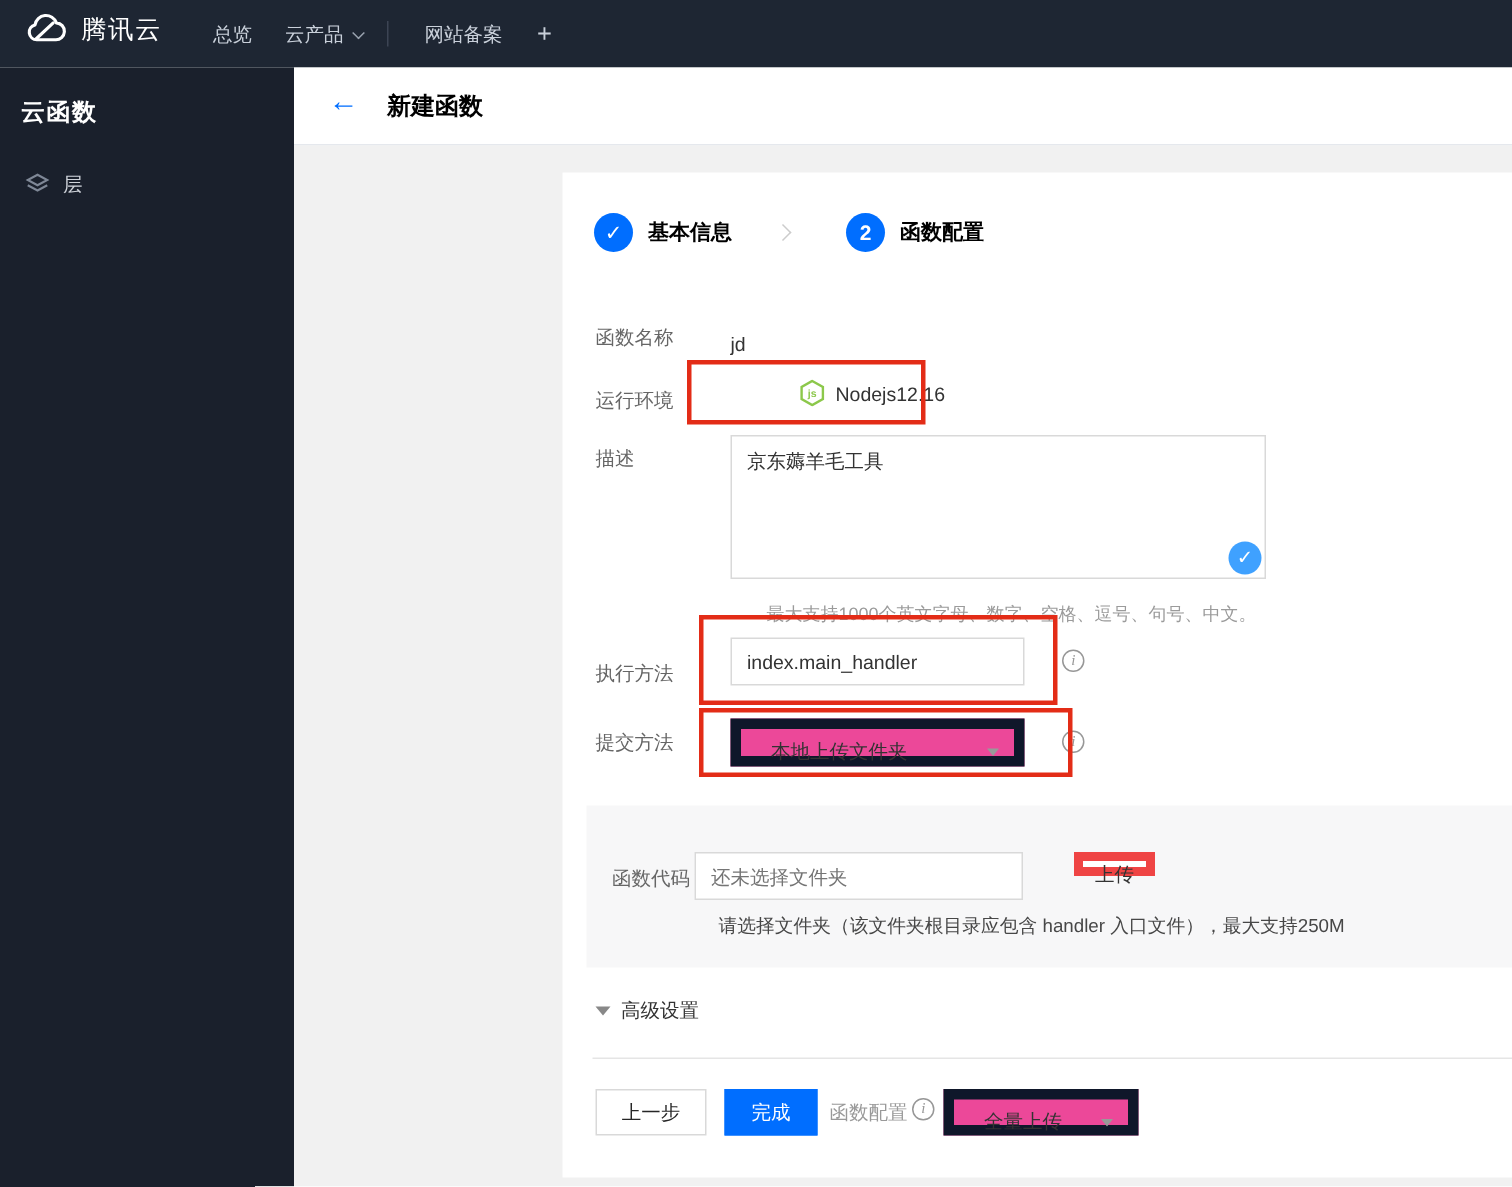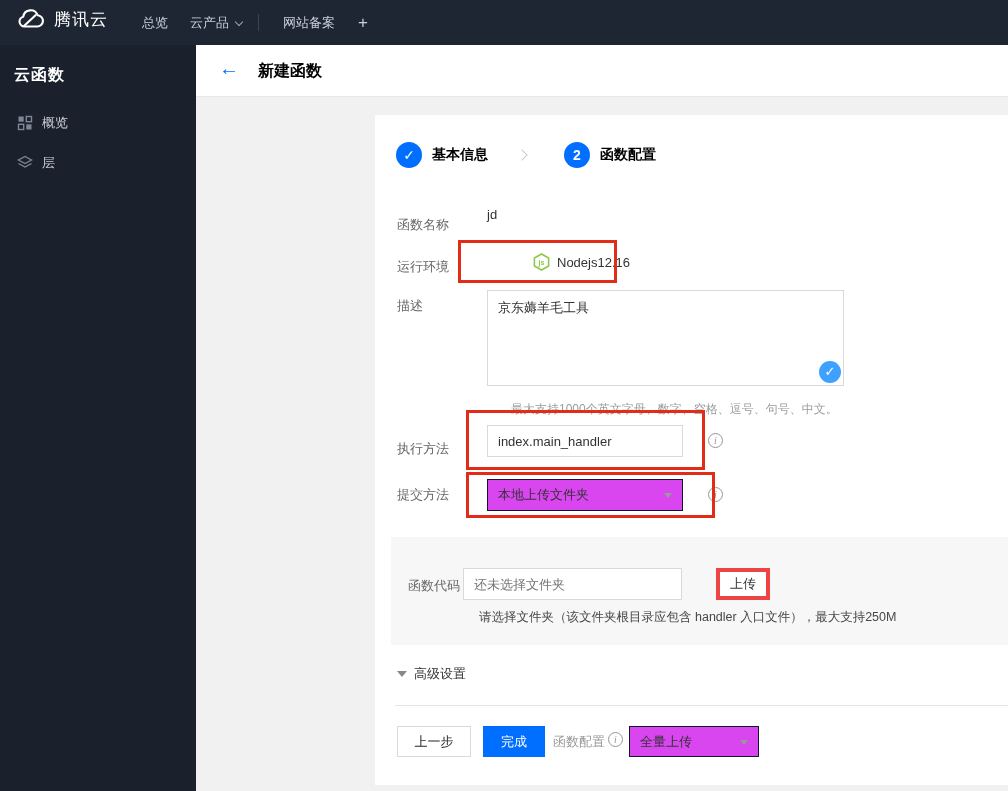--- a/index.html
+++ b/index.html
@@ -35,31 +35,31 @@
   
   .steps { position:absolute; left:21px; top:27px; display:flex; align-items:center; }
   .step-circle { width:26px; height:26px; border-radius:50%; background:#006eff; color:#fff; display:flex; align-items:center; justify-content:center; font-size:14px; font-weight:bold; }
   .step-label { margin-left:10px; font-size:14px; font-weight:bold; color:#000; }
   .step-sep { display:inline-block; width:8px; height:8px; border-top:1.5px solid #ccc; border-right:1.5px solid #ccc; transform:rotate(45deg); margin:0 38px 0 30px; }
 
   
   .f-label { position:absolute; left:22px; font-size:13px; color:#666; }
   .f-value { position:absolute; font-size:13px; color:#333; }
   .input-box { position:absolute; height:32px; border:1px solid #d9d9d9; background:#fff; font-size:13px; color:#333; padding:0 10px; width:196px; font-family:"Liberation Sans","DejaVu Sans",sans-serif; }
-  .select-box { position:absolute; height:32px; width:196px; border:1px solid #0f172a; background:#d946ef; font-size:13px; color:#333; line-height:30px; padding:0 10px; cursor:pointer; }
+  .select-box { position:absolute; height:32px; width:196px; border:7px solid #0f172a; background:#ec4899; font-size:13px; color:#333; line-height:30px; padding:0 20px; cursor:pointer; }
   .caret { position:absolute; right:10px; top:13px; width:0; height:0; border-left:4.5px solid transparent; border-right:4.5px solid transparent; border-top:5px solid #999; }
   .info-icon { position:absolute; width:15px; height:15px; border:1px solid #979797; border-radius:50%; color:#979797; font-size:10px; line-height:13px; text-align:center; font-style:italic; font-family:"Liberation Serif", serif; }
   textarea.desc { position:absolute; left:112px; top:175px; width:357px; height:96px; border:1px solid #d9d9d9; resize:none; font-size:13px; color:#333; padding:8px 10px; font-family:"Liberation Sans","DejaVu Sans",sans-serif; }
   .desc-check { position:absolute; left:444px; top:246px; width:22px; height:22px; border-radius:50%; background:#3fa1ff; color:#fff; font-size:13px; font-weight:bold; text-align:center; line-height:22px; }
   .hint { position:absolute; font-size:12px; color:#9b9b9b; }
 
   
   .code-section { position:absolute; left:16px; top:422px; width:617px; height:108px; background:#f7f7f8; }
   .required { color:#e54545; margin-left:3px; }
-  .upload-btn { position:absolute; left:325px; top:31px; width:54px; height:32px; background:#fff; border:4px solid #ef4444; font-size:13px; color:#333; cursor:pointer; }
+  .upload-btn { position:absolute; left:325px; top:31px; width:54px; height:16px; background:#fff; border:6px solid #ef4444; font-size:13px; color:#333; cursor:pointer; }
   .code-hint { position:absolute; left:88px; top:72px; font-size:12.5px; color:#474747; }
 
   
   .advanced { position:absolute; left:22px; top:550px; font-size:13px; color:#333; cursor:pointer; display:flex; align-items:center; }
   .tri-down { width:0; height:0; border-left:5px solid transparent; border-right:5px solid transparent; border-top:6px solid #888; margin-right:7px; }
   .card-divider { position:absolute; left:20px; right:0; top:590px; height:1px; background:#e5e5e5; }
   .btn { position:absolute; height:31px; font-size:13px; cursor:pointer; text-align:center; }
   .btn-weak { background:#fff; border:1px solid #d9d9d9; color:#262626; }
   .btn-primary { background:#006eff; border:1px solid #006eff; color:#fff; }
   .footer-label { position:absolute; left:178px; top:618px; font-size:13px; color:#999; }
@@ -86,31 +86,20 @@
     <span class="nav-item" style="left:283px;">网站备案</span>
     <span class="nav-item nav-plus" style="left:358px;">+</span>
   </div>
 
   <div class="sidebar">
     <div class="sidebar-title">云函数</div>
     <div class="side-menu">
       <div class="side-item">
         <span class="side-icon">
           <svg width="16" height="16" viewBox="0 0 16 16">
-            <rect x="1.5" y="1.5" width="5.2" height="5.2" fill="#7e8796"></rect>
-            <rect x="9.3" y="1.5" width="5.2" height="5.2" fill="none" stroke="#7e8796" stroke-width="1.4"></rect>
-            <rect x="1.5" y="9.3" width="5.2" height="5.2" fill="none" stroke="#7e8796" stroke-width="1.4"></rect>
-            <rect x="9.3" y="9.3" width="5.2" height="5.2" fill="#7e8796"></rect>
-          </svg>
-        </span>
-        <span>概览</span>
-      </div>
-      <div class="side-item">
-        <span class="side-icon">
-          <svg width="16" height="16" viewBox="0 0 16 16">
             <polygon points="8,1.5 14.5,5 8,8.5 1.5,5" fill="none" stroke="#7e8796" stroke-width="1.4"></polygon>
             <polyline points="1.5,8.5 8,12 14.5,8.5" fill="none" stroke="#7e8796" stroke-width="1.4"></polyline>
           </svg>
         </span>
         <span>层</span>
       </div>
     </div>
   </div>
 
   <div class="content-header">
@@ -124,21 +113,21 @@
 
     <div class="steps">
       <span class="step-circle">✓</span>
       <span class="step-label">基本信息</span>
       <span class="step-sep"></span>
       <span class="step-circle">2</span>
       <span class="step-label">函数配置</span>
     </div>
 
     <span class="f-label" style="top:101px;">函数名称</span>
-    <span class="f-value" style="left:112px; top:92px;">jd</span>
+    <span class="f-value" style="left:112px; top:107px;">jd</span>
 
     <span class="f-label" style="top:143px;">运行环境</span>
     <span style="position:absolute; left:114px; top:138px; display:flex; align-items:center;padding-left:44px;">
       <svg width="17" height="18" viewBox="0 0 17 18" style="margin-right:7px;">
         <polygon points="8.5,1 15.6,5 15.6,13 8.5,17 1.4,13 1.4,5" fill="none" stroke="#8cc84b" stroke-width="1.6"></polygon>
         <text x="8.5" y="11.8" font-size="7" font-weight="bold" fill="#8cc84b" text-anchor="middle" font-family="Liberation Sans, sans-serif">js</text>
       </svg>
       <span class="f-value" style="position:static;">Nodejs12.16</span>
     </span>
 

